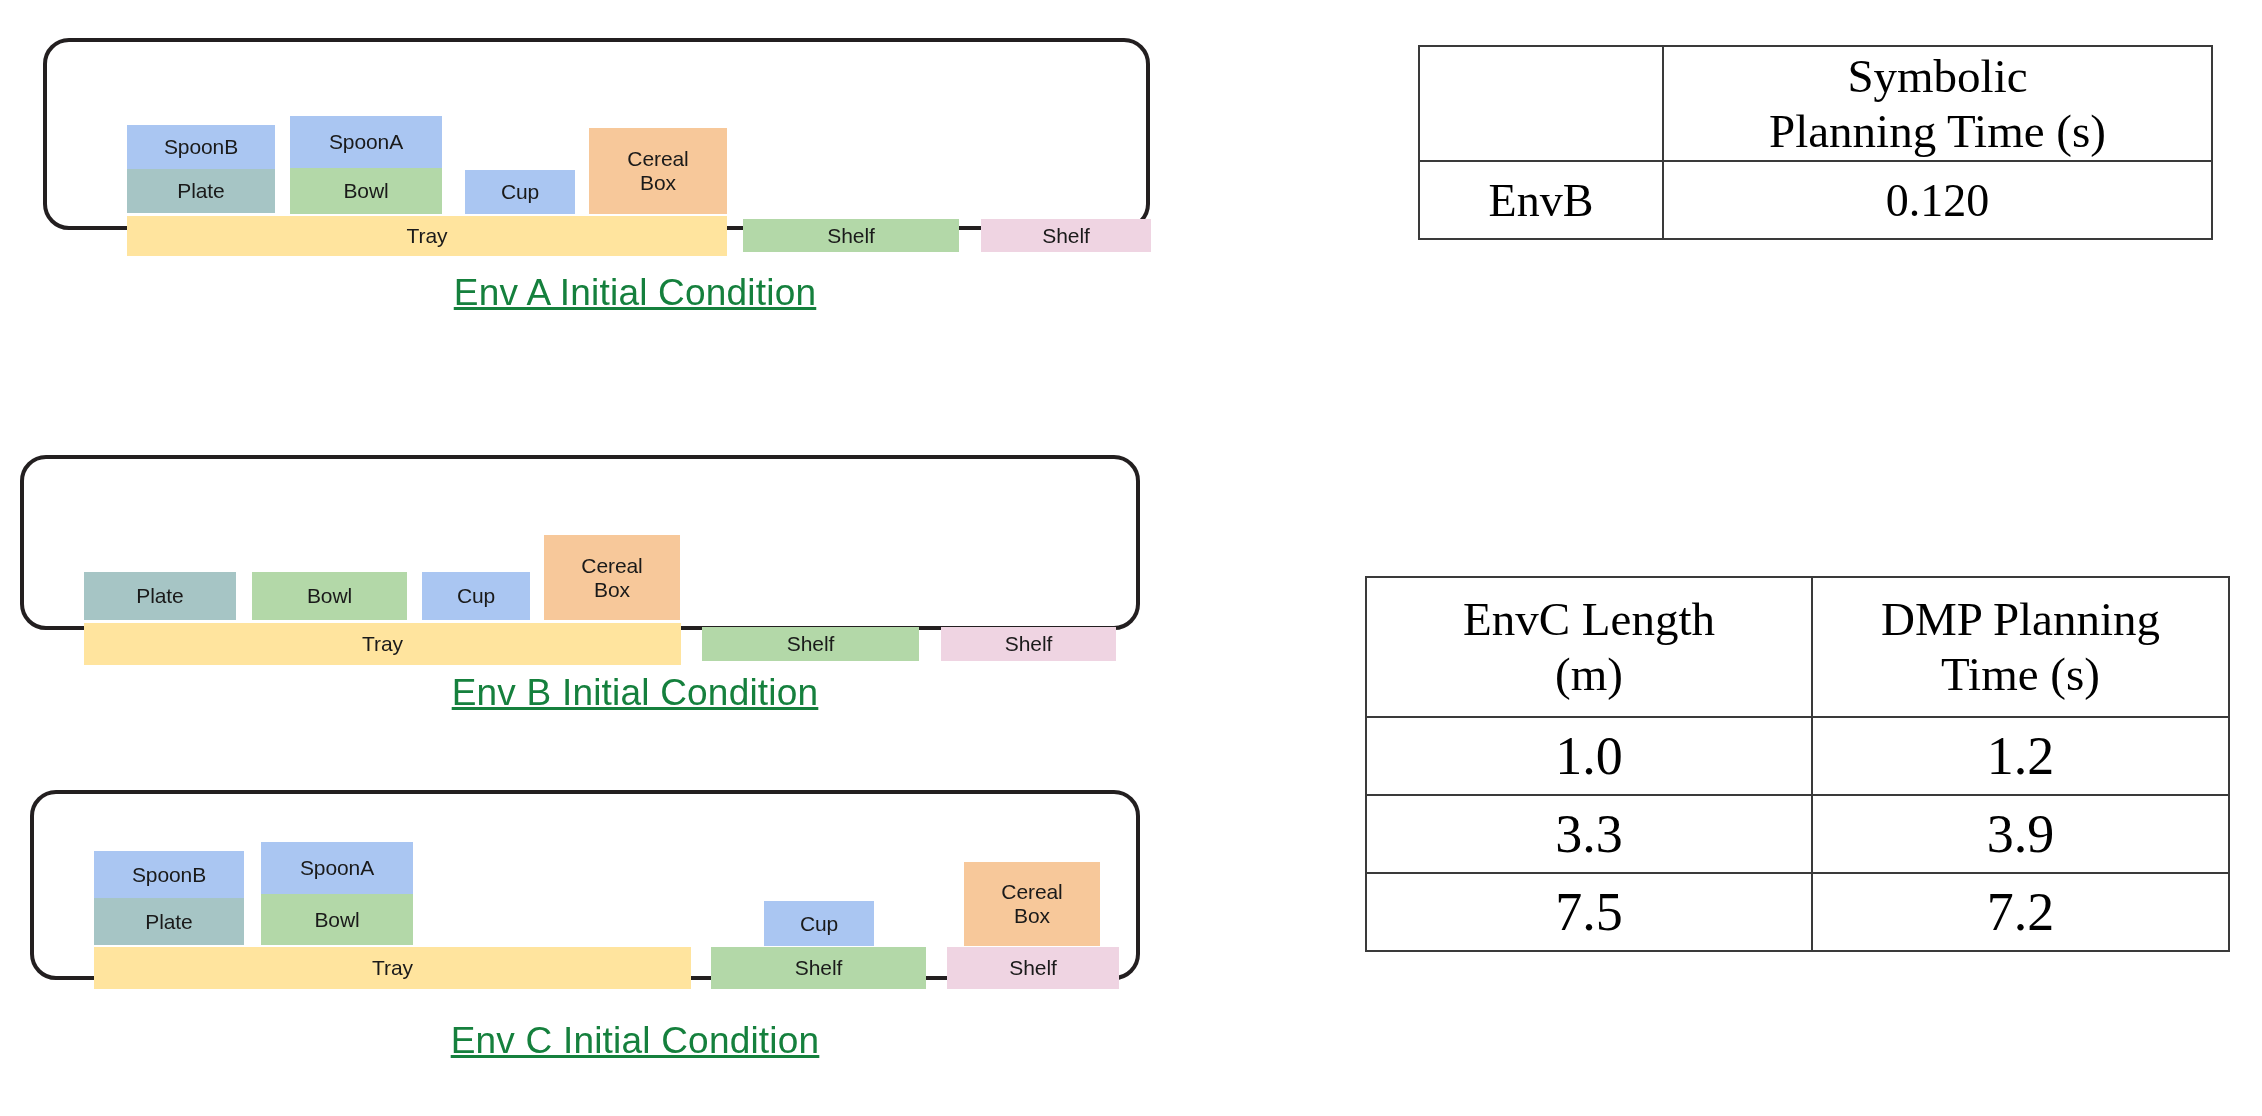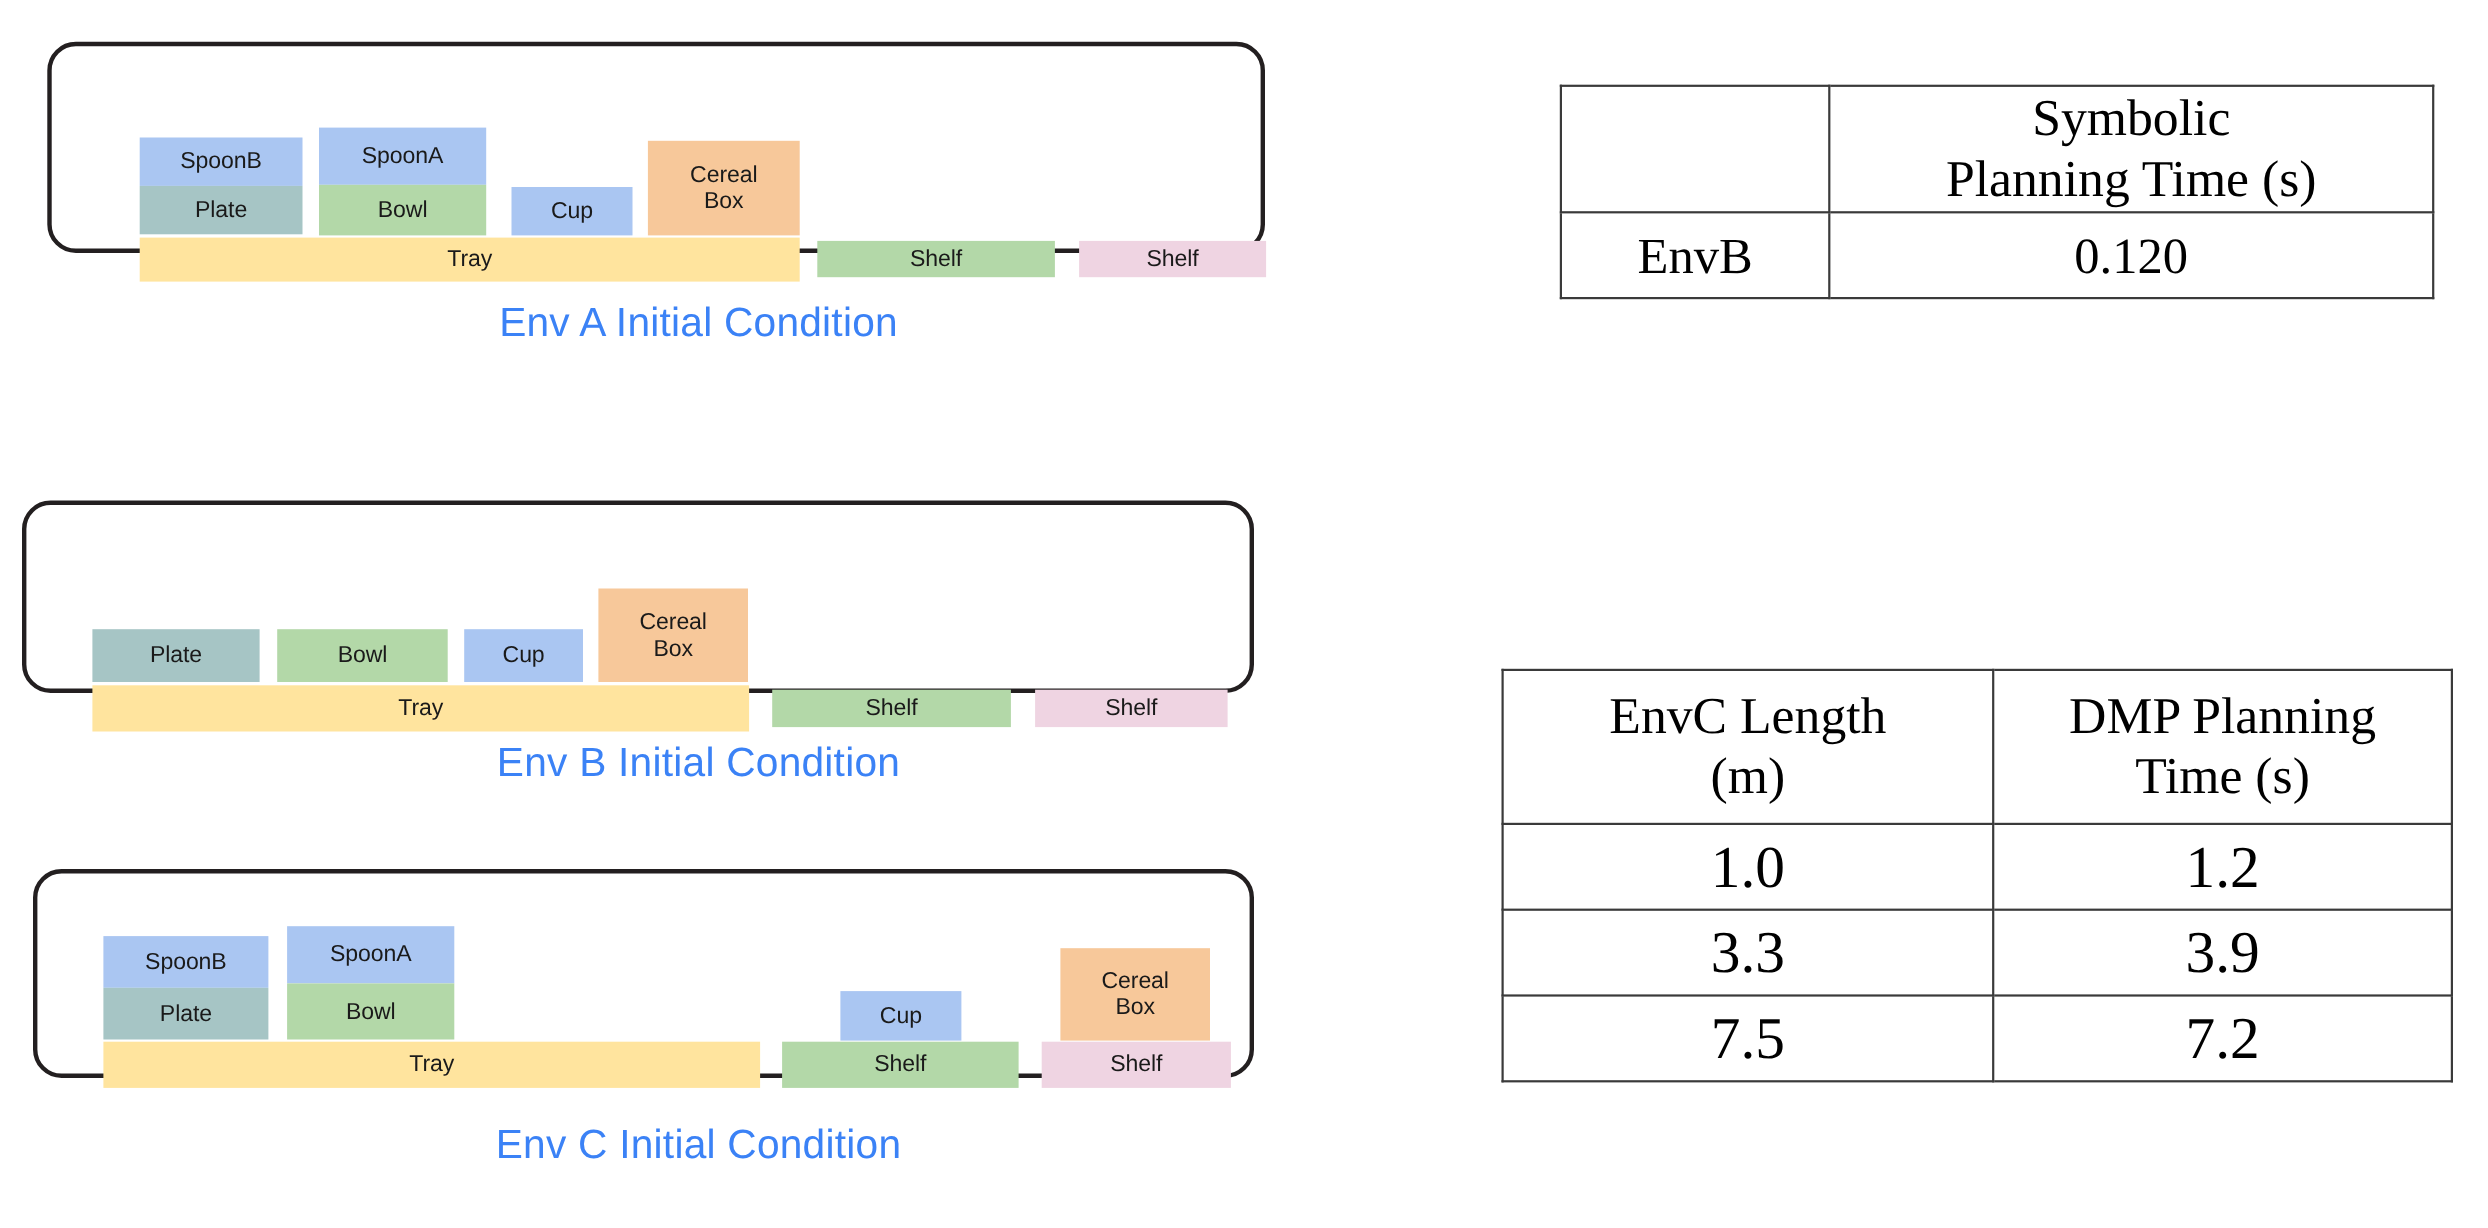--- a/index.html
+++ b/index.html
@@ -46,32 +46,32 @@
     text-align: center;
     white-space: pre-line;
     letter-spacing: -0.1px;
   }
 
   .env-caption {
     position: absolute;
     width: 1270px;
     text-align: center;
     font-size: 37px;
-    color: #3b82f6;
+    color: #15803d;
     letter-spacing: 0.2px;
+    text-decoration: underline;
   }
 
   
   #right-column {
     position: absolute;
     top: 0;
     left: 1270px;
     width: 992px;
     height: 960px;
-    margin-top: 32px;
   }
 
   .ltx-table {
     position: absolute;
     border-collapse: collapse;
     font-family: "Liberation Serif", serif;
     color: #000000;
     background: #ffffff;
   }
   .ltx-table td, .ltx-table th {

